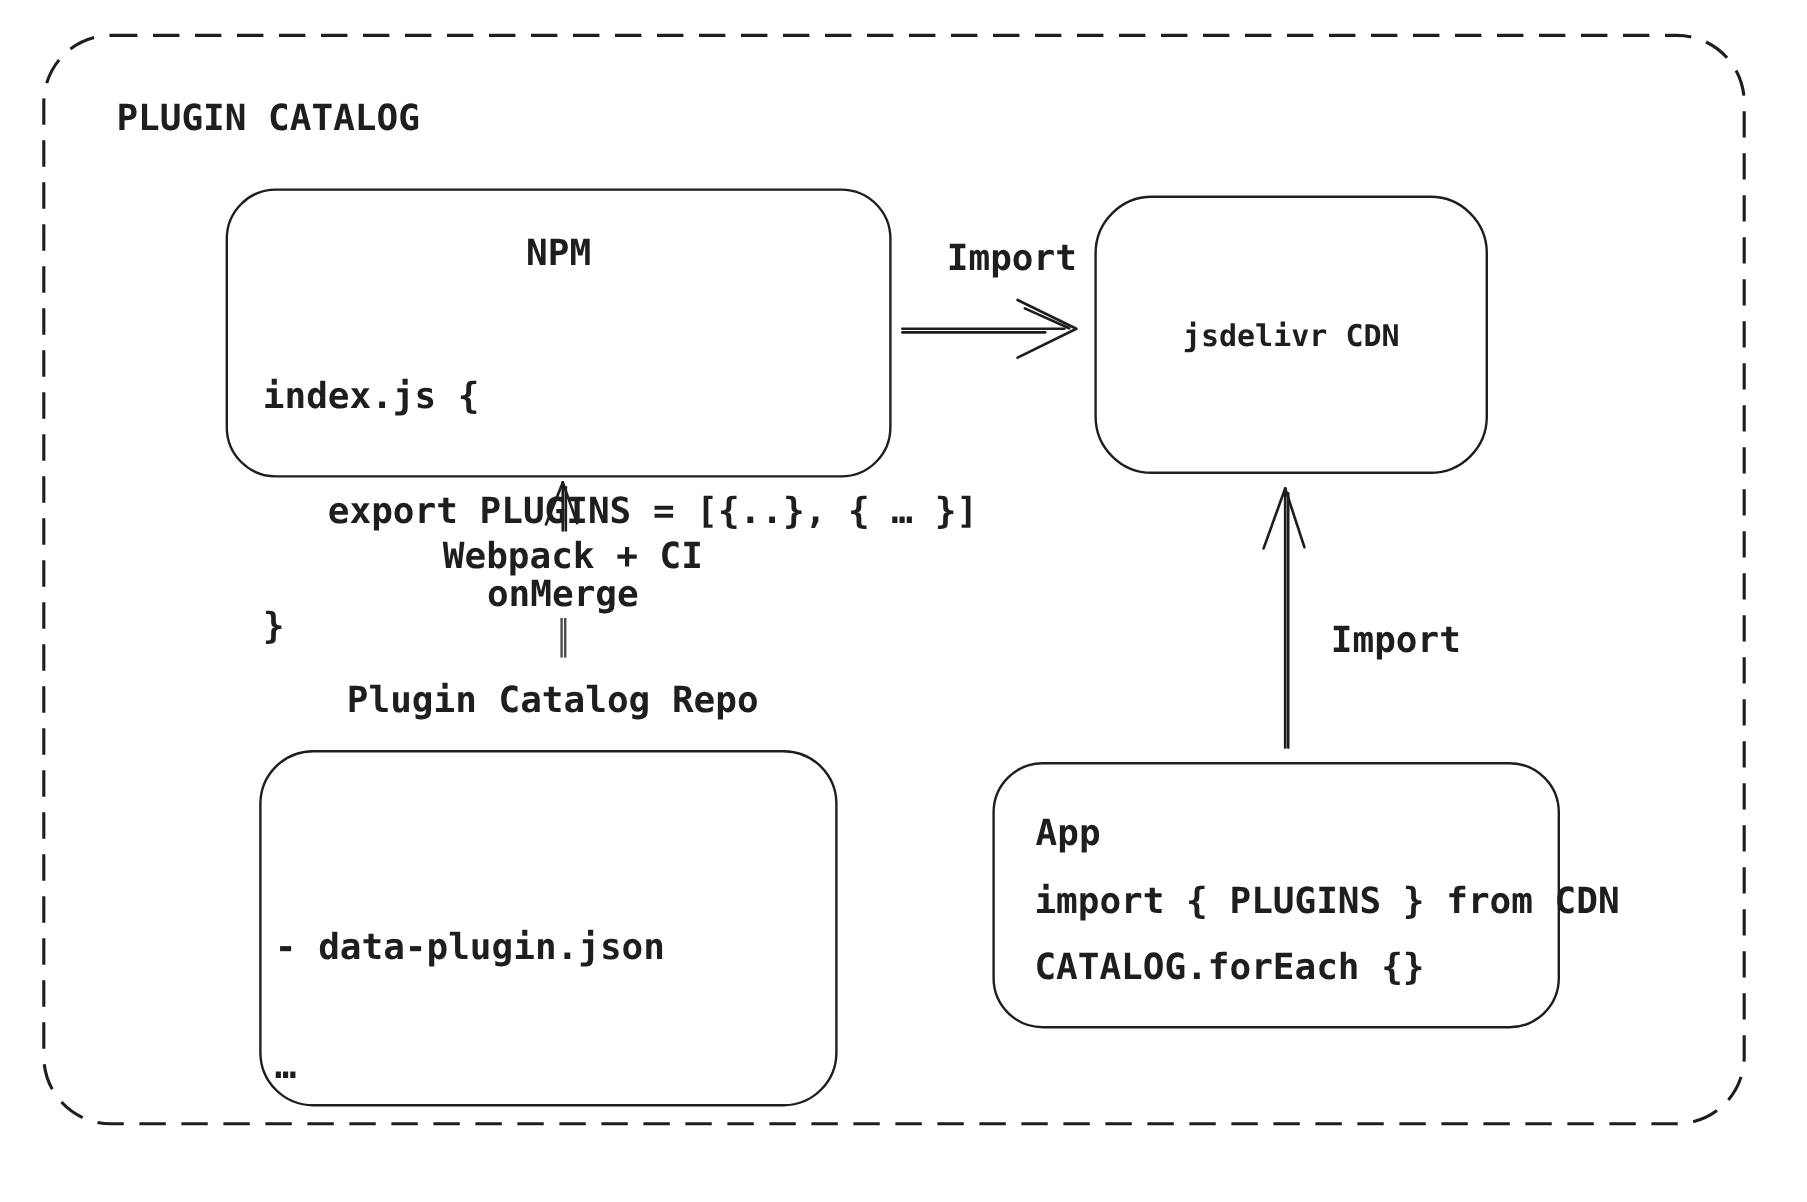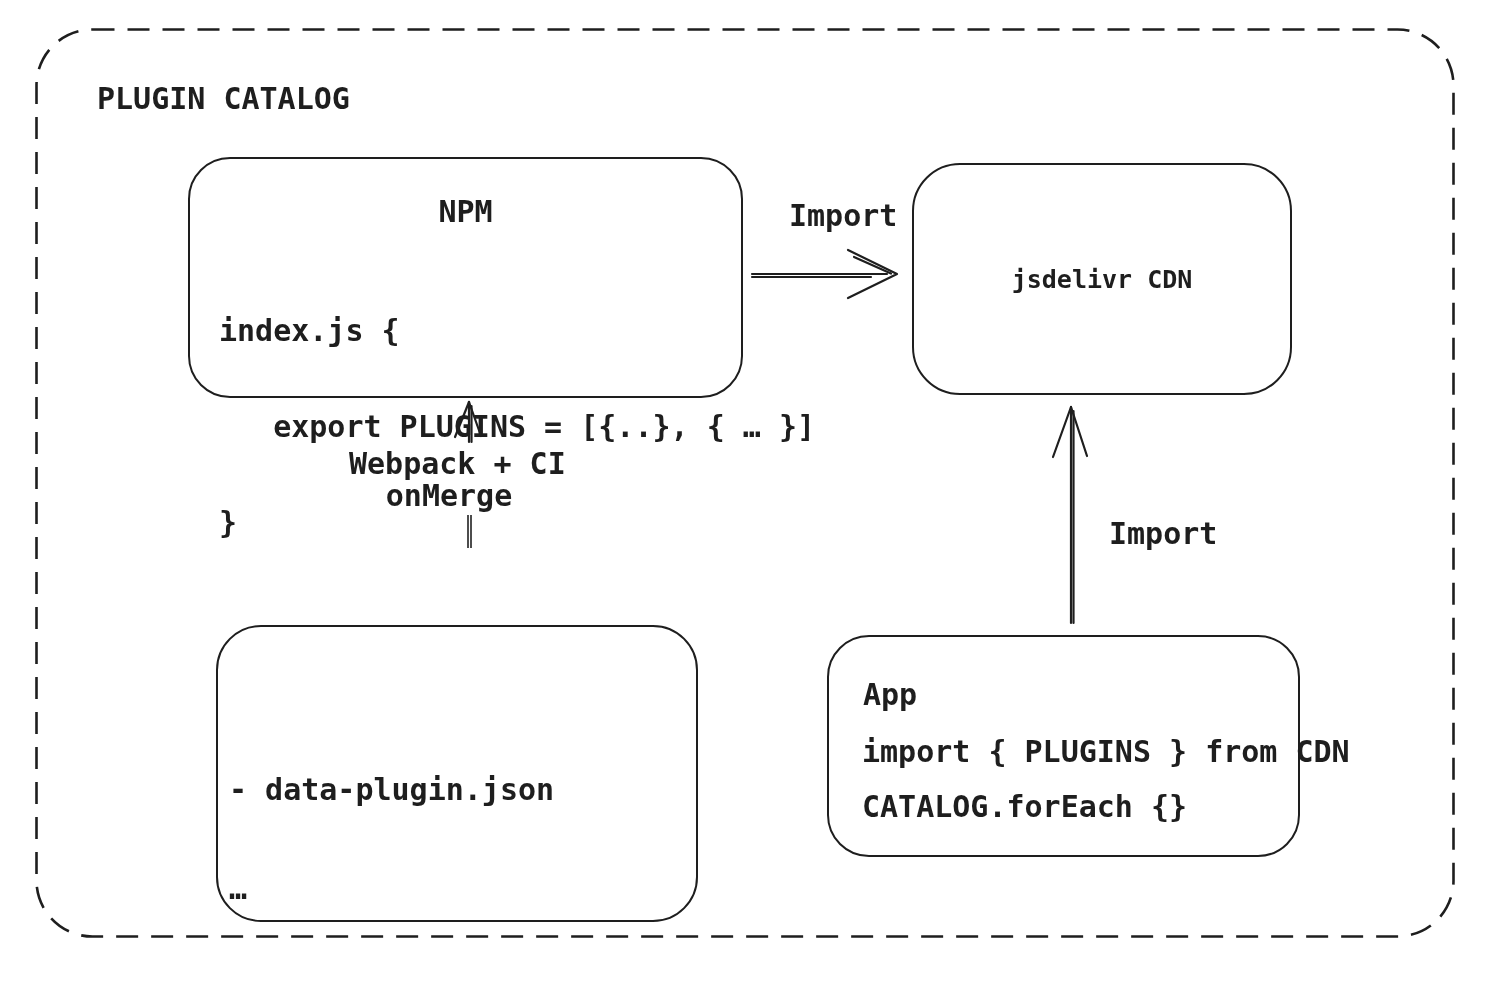--- a/index.html
+++ b/index.html
@@ -59,25 +59,26 @@
 
   <div class="box" style="left:188px; top:157px; width:555px; height:241px; border-radius:42px;padding-left:20px;">
     <div class="txt center-label" style="left:0; top:37px; width:100%;">NPM</div>
     <div class="txt" style="left:29px; top:92px; line-height:32px;">
       <div class="code-line">index.js {</div>
       <div class="code-line">   export PLUGINS = [{..}, { … }]</div>
       <div class="code-line">}</div>
     </div>
   </div>
 
-  <div class="box" style="left:912px; top:163px; width:380px; height:232px; border-radius:48px;
+  <div class="box" style="left:912px; top:163px; width:328px; height:232px; border-radius:48px;
                           display:flex; align-items:center; justify-content:center;">
     <div style="font-size:25px; white-space:pre;">jsdelivr CDN</div>
   </div>
 
+  <div class="txt" style="left:289px; top:568px;">Plugin Catalog Repo</div>
   <div class="box" style="left:216px; top:625px; width:482px; height:297px; border-radius:45px;">
     <div class="txt" style="left:11px; top:80px; line-height:33px;">
       <div class="code-line">- data-plugin.json</div>
       <div class="code-line">…</div>
     </div>
   </div>
 
   <div class="box" style="left:827px; top:635px; width:473px; height:222px; border-radius:42px;padding-left:33px;">
     <div class="txt" style="left:34px; top:42px;">App</div>
     <div class="txt" style="left:33px; top:99px;">import { PLUGINS } from CDN</div>
@@ -93,21 +94,21 @@
   <div class="txt" style="left:789px; top:200px;">Import</div>
 
   <svg class="layer" style="left:448px; top:396px;" width="44" height="160" viewBox="0 0 44 160">
     <path class="stroke" d="M21,6 V46"></path>
     <path class="stroke" d="M23.5,10 V46"></path>
     <path class="stroke" d="M21,6 L7,41"></path>
     <path class="stroke" d="M21,6 L33,40"></path>
     <path class="stroke-gray" d="M20,119 V152"></path>
     <path class="stroke-gray" d="M23,119 V152"></path>
   </svg>
-  <div class="txt center-label" style="left:349px; top:448px; width:200px; line-height:32px;">Webpack + CI
+  <div class="txt center-label" style="left:369px; top:448px; width:200px; line-height:32px;">Webpack + CI
 onMerge</div>
 
   <svg class="layer" style="left:1040px; top:402px;" width="60" height="226" viewBox="0 0 60 226">
     <path class="stroke" d="M31,5 V221"></path>
     <path class="stroke" d="M33.5,9 V221"></path>
     <path class="stroke" d="M31,5 L13,55"></path>
     <path class="stroke" d="M31,5 L47,54"></path>
   </svg>
   <div class="txt" style="left:1109px; top:518px;">Import</div>
 

